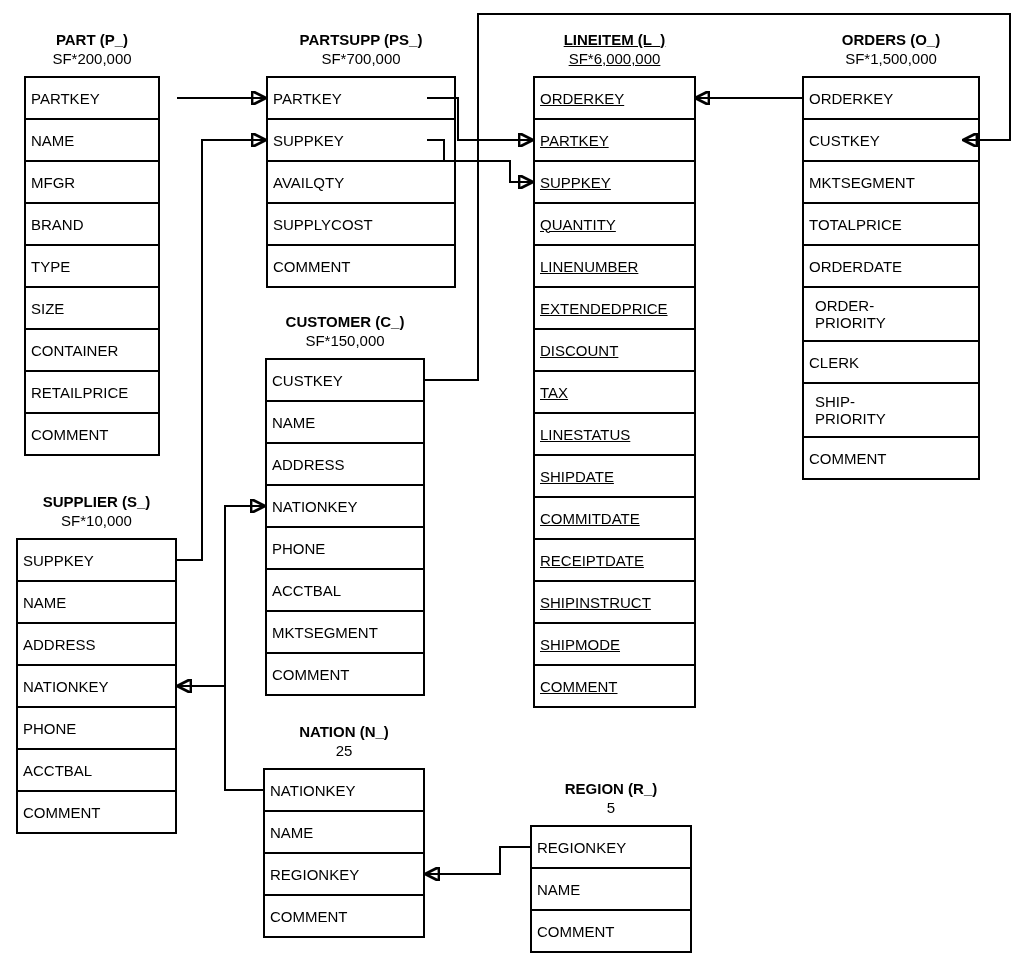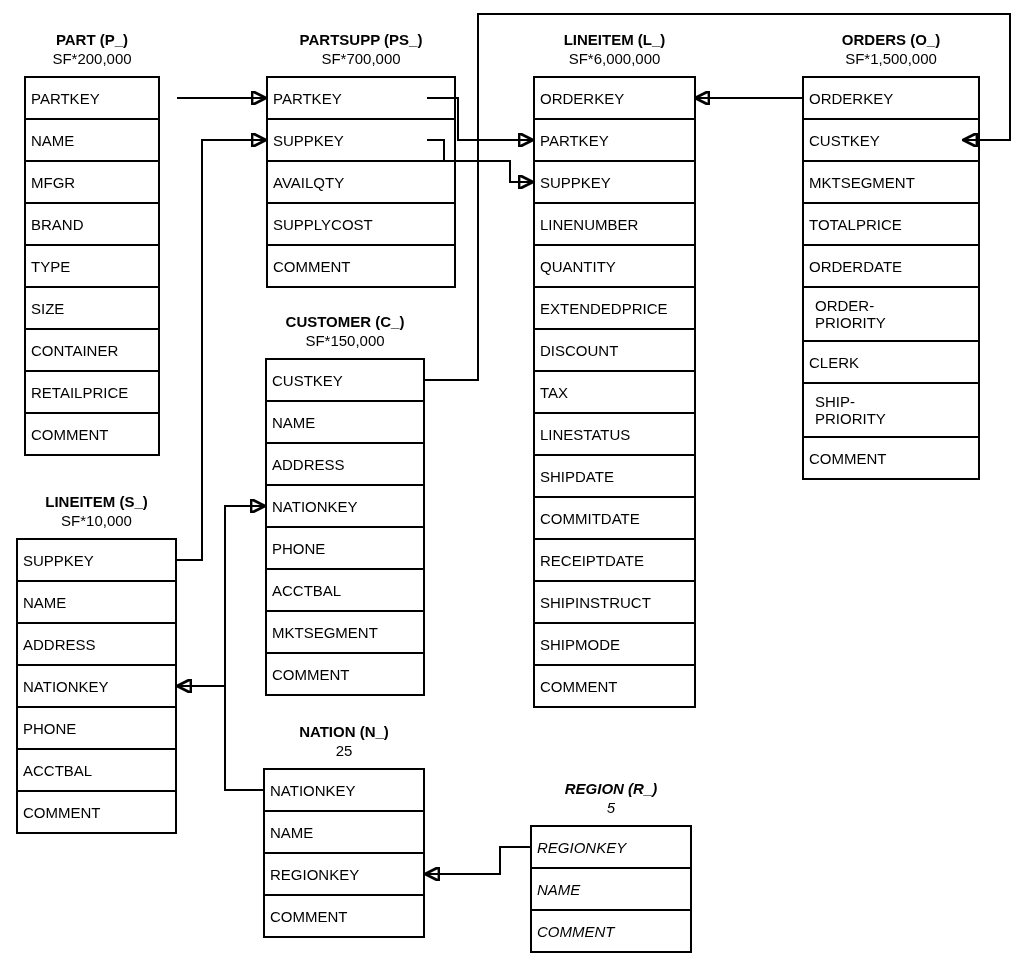--- a/index.html
+++ b/index.html
@@ -38,26 +38,26 @@
     padding: 0 5px;
     font-size: 15px;
     line-height: 17px;
     white-space: pre-line;
   }
   .row + .row { margin-top: -2px; }
   .row.tall { height: 56px; padding-left: 11px; }
 
   #t-part     { left: 16px;  top: 30px;  width: 136px; padding-left: 8px; }
   #t-partsupp { left: 266px; top: 30px;  width: 190px; }
-  #t-lineitem { left: 533px; top: 30px;  width: 163px; }
+  #t-lineitem { left: 533px; top: 30px;  width: 163px; text-decoration: underline; }
   #t-orders   { left: 802px; top: 30px;  width: 178px; }
   #t-supplier { left: 16px;  top: 492px; width: 161px; }
   #t-customer { left: 265px; top: 312px; width: 160px; }
   #t-nation   { left: 263px; top: 722px; width: 162px; }
-  #t-region   { left: 530px; top: 779px; width: 162px; font-style: italic; }
+  #t-region   { left: 530px; top: 779px; width: 162px; }
 
   #relations-svg {
     position: absolute;
     left: 0; top: 0;
     width: 1025px; height: 966px;
     z-index: 5;
     pointer-events: none;
   }
   #relations-svg path { fill: none; stroke: #000; stroke-width: 2; }
 </style>
@@ -111,22 +111,22 @@
       </div>
   </div>
 
   <div class="tbl" id="t-lineitem">
     <div class="tbl-title">LINEITEM (L_)</div>
     <div class="tbl-sub">SF*6,000,000</div>
     <div class="tbl-rows">
         <div class="row">ORDERKEY</div>
         <div class="row">PARTKEY</div>
         <div class="row">SUPPKEY</div>
+        <div class="row">QUANTITY</div>
         <div class="row">LINENUMBER</div>
-        <div class="row">QUANTITY</div>
         <div class="row">EXTENDEDPRICE</div>
         <div class="row">DISCOUNT</div>
         <div class="row">TAX</div>
         <div class="row">LINESTATUS</div>
         <div class="row">SHIPDATE</div>
         <div class="row">COMMITDATE</div>
         <div class="row">RECEIPTDATE</div>
         <div class="row">SHIPINSTRUCT</div>
         <div class="row">SHIPMODE</div>
         <div class="row">COMMENT</div>
@@ -145,21 +145,21 @@
         <div class="row tall">ORDER-
 PRIORITY</div>
         <div class="row">CLERK</div>
         <div class="row tall">SHIP-
 PRIORITY</div>
         <div class="row">COMMENT</div>
       </div>
   </div>
 
   <div class="tbl" id="t-supplier">
-    <div class="tbl-title">LINEITEM (S_)</div>
+    <div class="tbl-title">SUPPLIER (S_)</div>
     <div class="tbl-sub">SF*10,000</div>
     <div class="tbl-rows">
         <div class="row">SUPPKEY</div>
         <div class="row">NAME</div>
         <div class="row">ADDRESS</div>
         <div class="row">NATIONKEY</div>
         <div class="row">PHONE</div>
         <div class="row">ACCTBAL</div>
         <div class="row">COMMENT</div>
       </div>

